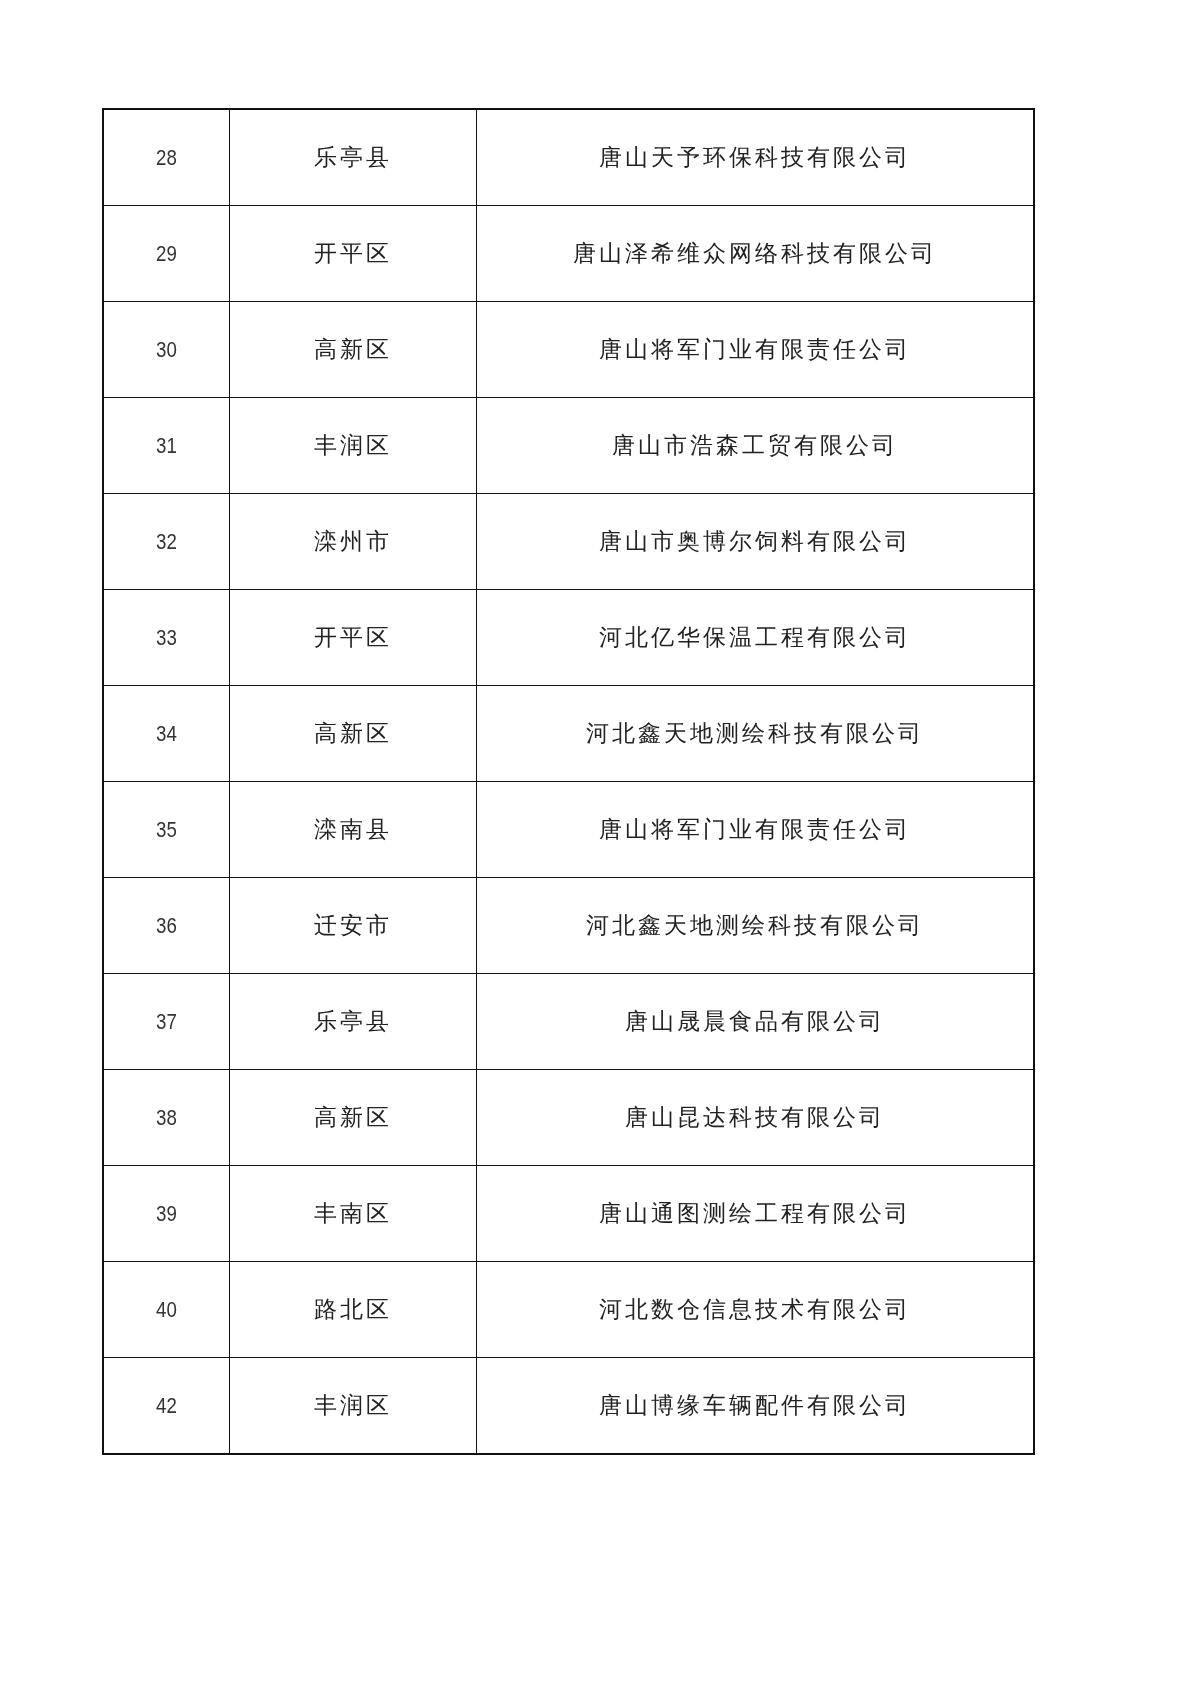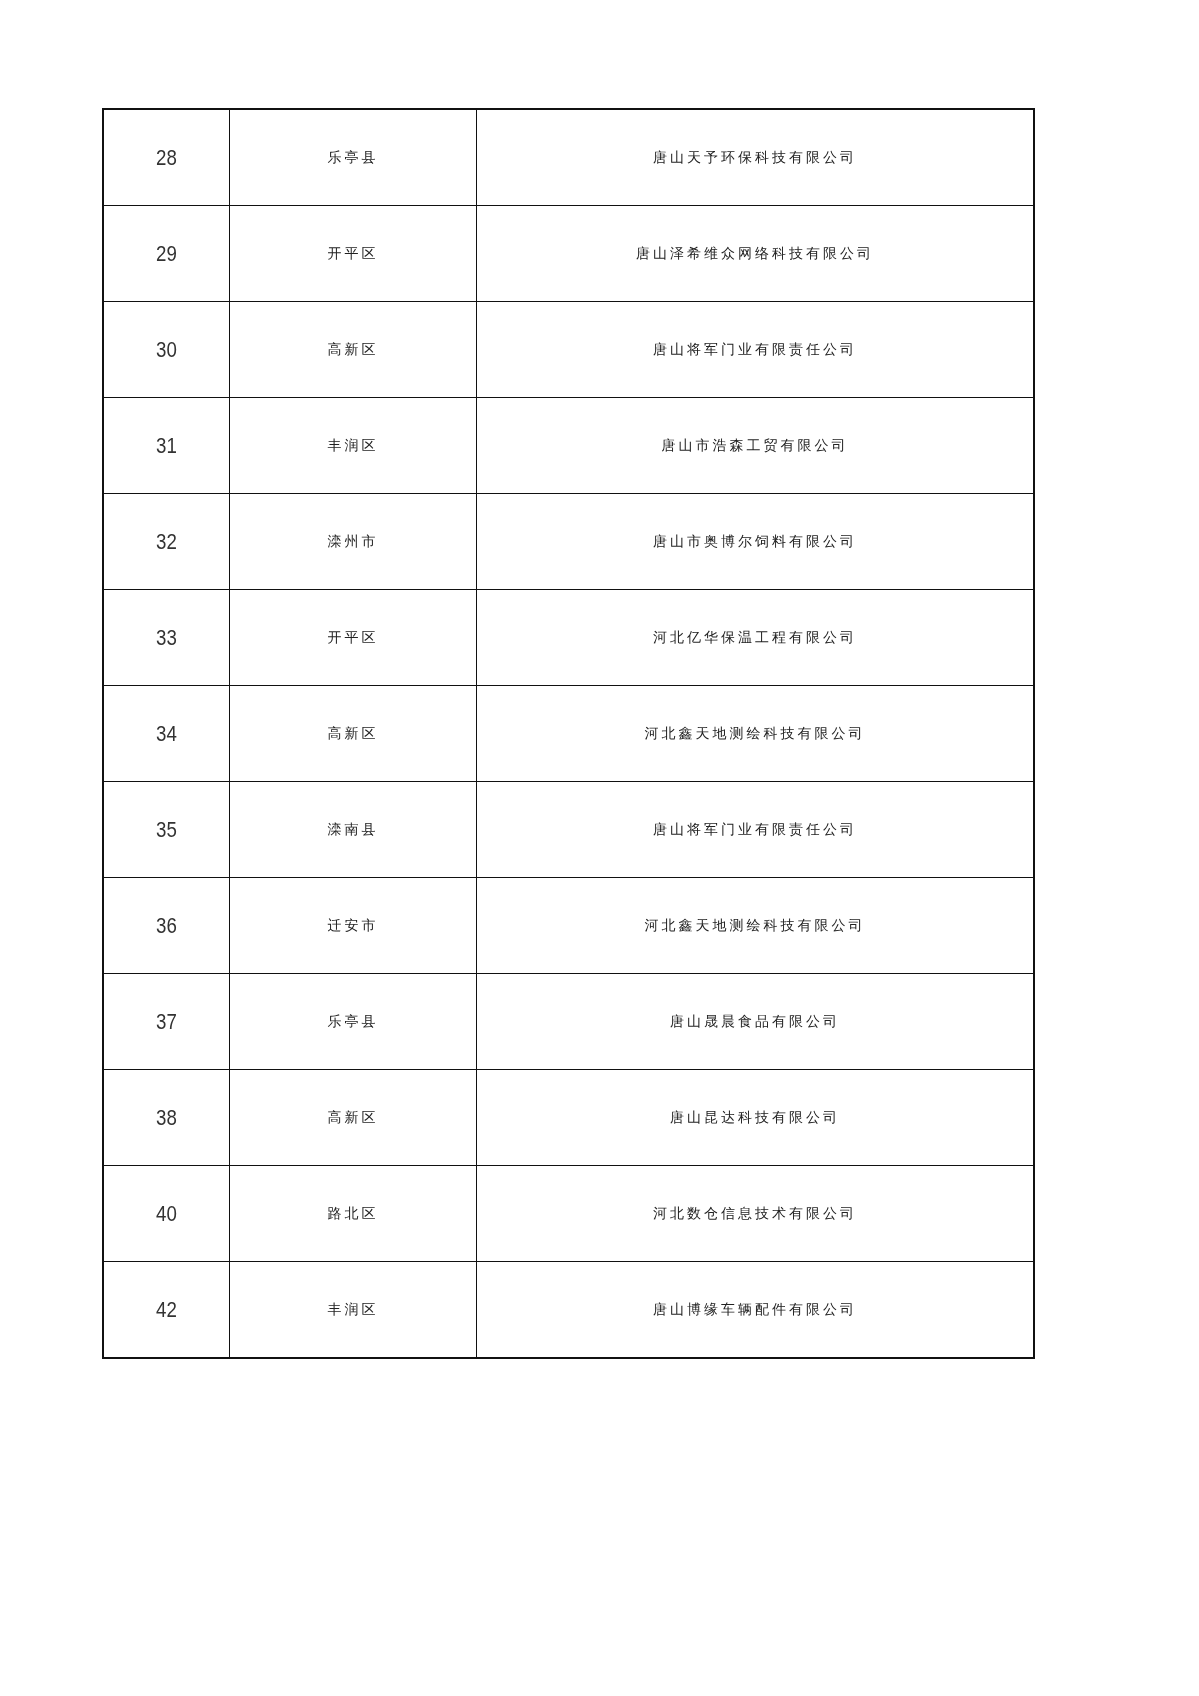--- a/index.html
+++ b/index.html
@@ -24,21 +24,21 @@
       table-layout: fixed;
       border: 2px solid #111111;
       padding-left: 28px;
     }
     .doc-table td {
       border: 1.5px solid #111111;
       height: 95px;
       padding: 0;
       text-align: center;
       vertical-align: middle;
-      font-size: 14px;
+      font-size: 23px;
       letter-spacing: 3px;
       font-weight: normal;
     }
     .doc-table td.col-num {
       width: 125px;
       font-family: "Liberation Sans", sans-serif;
       font-size: 22px;
       letter-spacing: 0;
       color: #333333;
       transform: scaleX(0.85);
@@ -100,20 +100,25 @@
       <td class="col-num">37</td>
       <td class="col-area">乐亭县</td>
       <td class="col-company">唐山晟晨食品有限公司</td>
     </tr>
     <tr>
       <td class="col-num">38</td>
       <td class="col-area">高新区</td>
       <td class="col-company">唐山昆达科技有限公司</td>
     </tr>
     <tr>
+      <td class="col-num">39</td>
+      <td class="col-area">丰南区</td>
+      <td class="col-company">唐山通图测绘工程有限公司</td>
+    </tr>
+    <tr>
       <td class="col-num">40</td>
       <td class="col-area">路北区</td>
       <td class="col-company">河北数仓信息技术有限公司</td>
     </tr>
     <tr>
       <td class="col-num">42</td>
       <td class="col-area">丰润区</td>
       <td class="col-company">唐山博缘车辆配件有限公司</td>
     </tr>
   </tbody>

